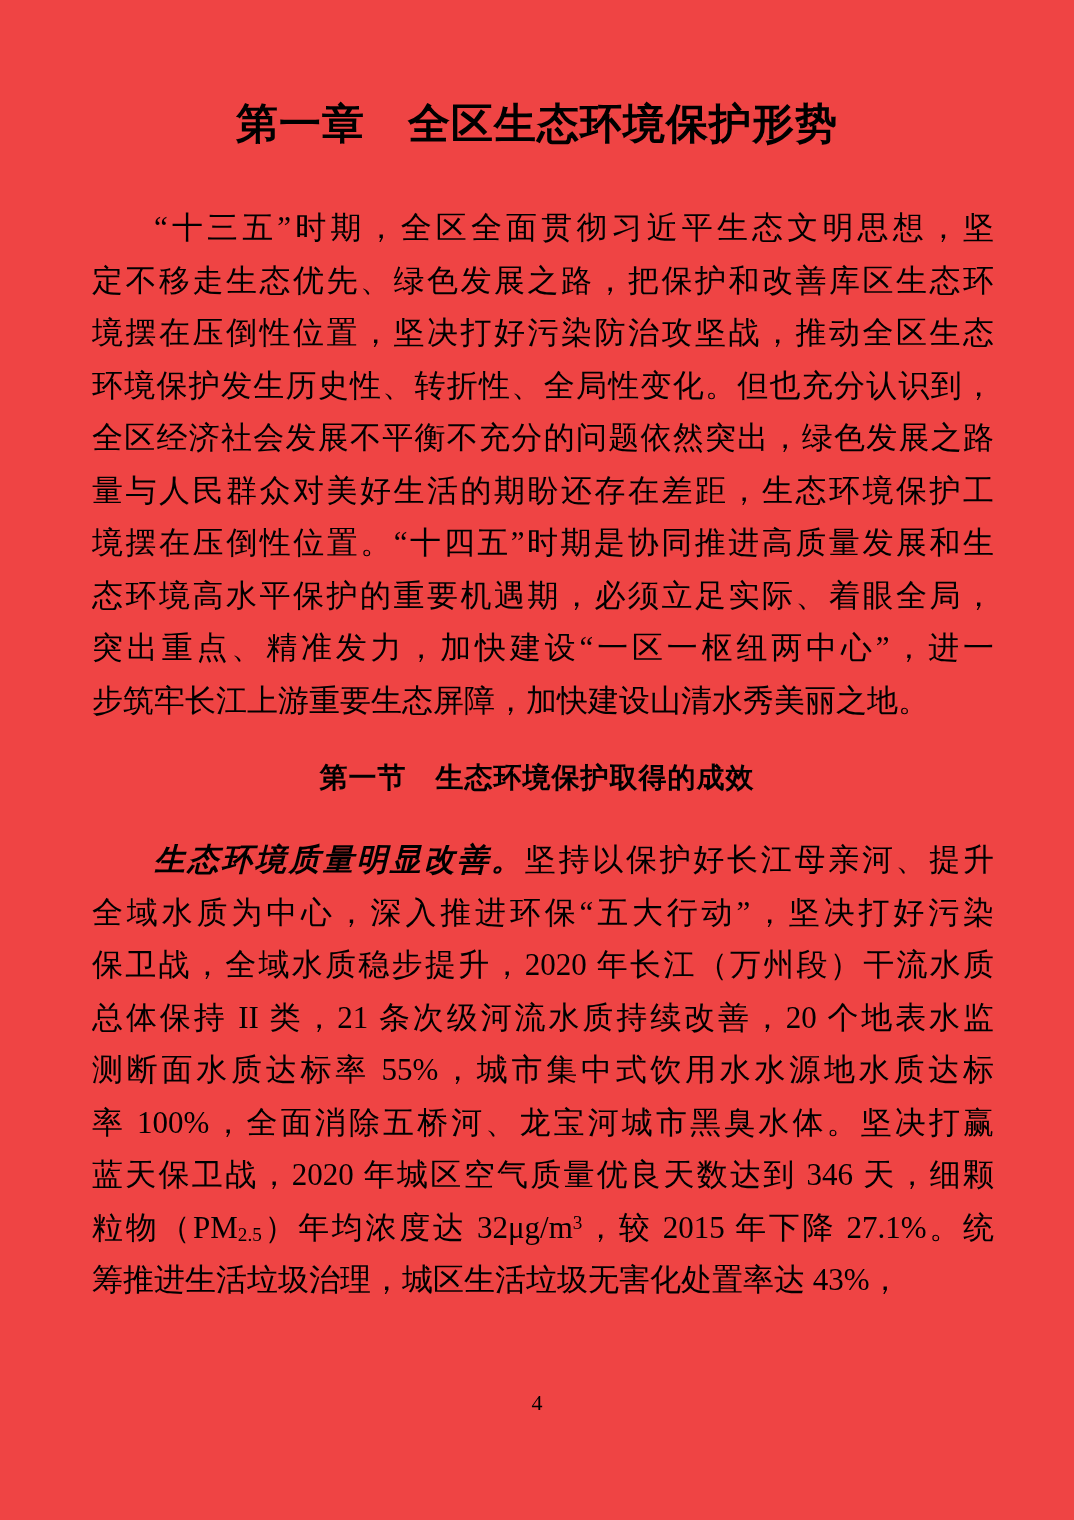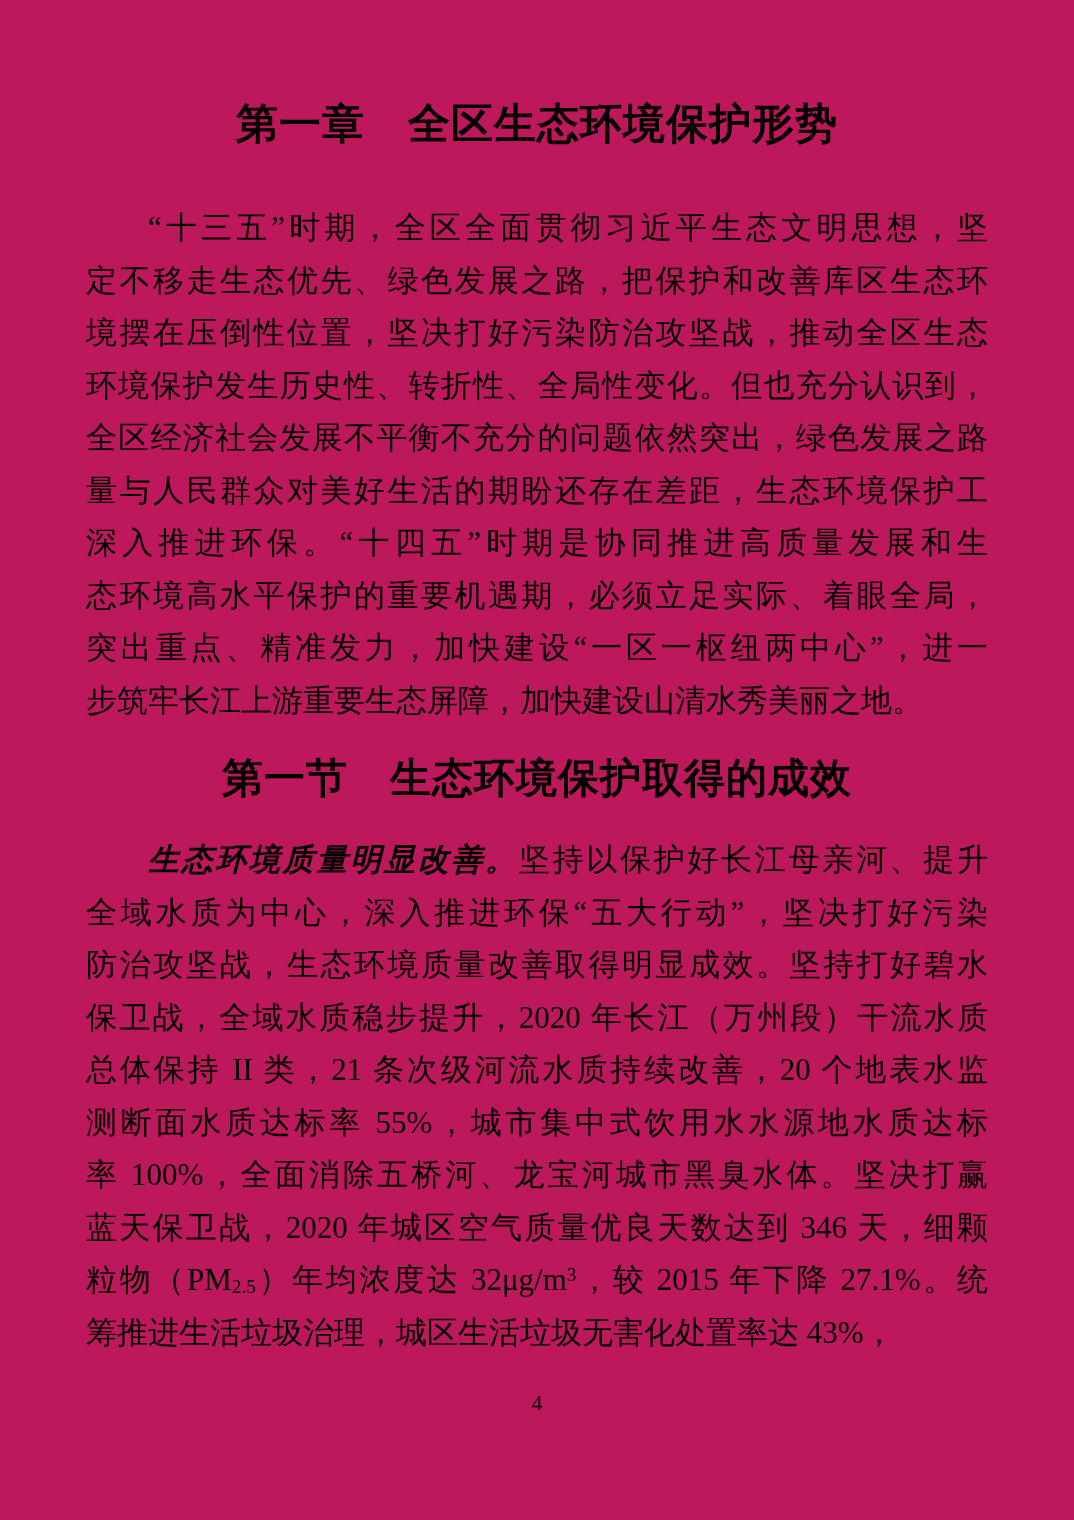--- a/index.html
+++ b/index.html
@@ -1,20 +1,20 @@
 <!DOCTYPE html>
 <html><head>
 <meta charset="utf-8">
 <style>
   html, body { margin: 0; padding: 0; background: #ffffff; }
   .page {
     position: relative;
     width: 1074px;
     height: 1520px;
-    background: #be185d;
+    background: #ef4444;
     color: #000000;
     font-family: "Liberation Serif", serif;
     overflow: hidden;
   }
   .chapter-title {
     position: absolute;
     top: 100px;
     left: 0;
     width: 100%;
     margin: 0;
@@ -26,28 +26,28 @@
     letter-spacing: 1px;
   }
   .section-title {
     position: absolute;
     top: 757px;
     left: 0;
     width: 100%;
     margin: 0;
     text-align: center;
     font-family: "Liberation Sans", sans-serif;
-    font-size: 41px;
+    font-size: 28px;
     line-height: 42px;
     font-weight: 600;
     letter-spacing: 1px;
   }
   .para {
     position: absolute;
-    left: 86px;
+    left: 92px;
     width: 902px;
     font-size: 31px;
   }
   .para-1 { top: 202px; }
   .para-2 { top: 834px; }
   .line {
     height: 52.5px;
     line-height: 52.5px;
     text-align: justify;
     text-align-last: justify;
@@ -82,32 +82,31 @@
 <div class="page">
   <h1 class="chapter-title">第一章　全区生态环境保护形势</h1>
 
   <div class="para para-1">
       <div class="line indent"><span>“十三五”时期，全区全面贯彻习近平生态文明思想，坚</span></div>
       <div class="line"><span>定不移走生态优先、绿色发展之路，把保护和改善库区生态环</span></div>
       <div class="line"><span>境摆在压倒性位置，坚决打好污染防治攻坚战，推动全区生态</span></div>
       <div class="line"><span>环境保护发生历史性、转折性、全局性变化。但也充分认识到，</span></div>
       <div class="line"><span>全区经济社会发展不平衡不充分的问题依然突出，绿色发展之路</span></div>
       <div class="line"><span>量与人民群众对美好生活的期盼还存在差距，生态环境保护工</span></div>
-      <div class="line"><span>深入推进环保。“十四五”时期是协同推进高质量发展和生</span></div>
+      <div class="line"><span>境摆在压倒性位置。“十四五”时期是协同推进高质量发展和生</span></div>
       <div class="line"><span>态环境高水平保护的重要机遇期，必须立足实际、着眼全局，</span></div>
       <div class="line"><span>突出重点、精准发力，加快建设“一区一枢纽两中心”，进一</span></div>
       <div class="line last"><span>步筑牢长江上游重要生态屏障，加快建设山清水秀美丽之地。</span></div>
     </div>
 
   <h2 class="section-title">第一节　生态环境保护取得的成效</h2>
 
   <div class="para para-2">
       <div class="line indent"><span class="bold-lead">生态环境质量明显改善。</span><span>坚持以保护好长江母亲河、提升</span></div>
       <div class="line"><span>全域水质为中心，深入推进环保“五大行动”，坚决打好污染</span></div>
-      <div class="line"><span>防治攻坚战，生态环境质量改善取得明显成效。坚持打好碧水</span></div>
       <div class="line"><span>保卫战，全域水质稳步提升，2020 年长江（万州段）干流水质</span></div>
       <div class="line"><span>总体保持 II 类，21 条次级河流水质持续改善，20 个地表水监</span></div>
       <div class="line"><span>测断面水质达标率 55%，城市集中式饮用水水源地水质达标</span></div>
       <div class="line"><span>率 100%，全面消除五桥河、龙宝河城市黑臭水体。坚决打赢</span></div>
       <div class="line"><span>蓝天保卫战，2020 年城区空气质量优良天数达到 346 天，细颗</span></div>
       <div class="line"><span>粒物（PM</span><sub>2.5</sub><span>）年均浓度达 32μg/m</span><sup>3</sup><span>，较 2015 年下降 27.1%。统</span></div>
       <div class="line last"><span>筹推进生活垃圾治理，城区生活垃圾无害化处置率达 43%，</span></div>
     </div>
 
   <div class="page-number">4</div>

